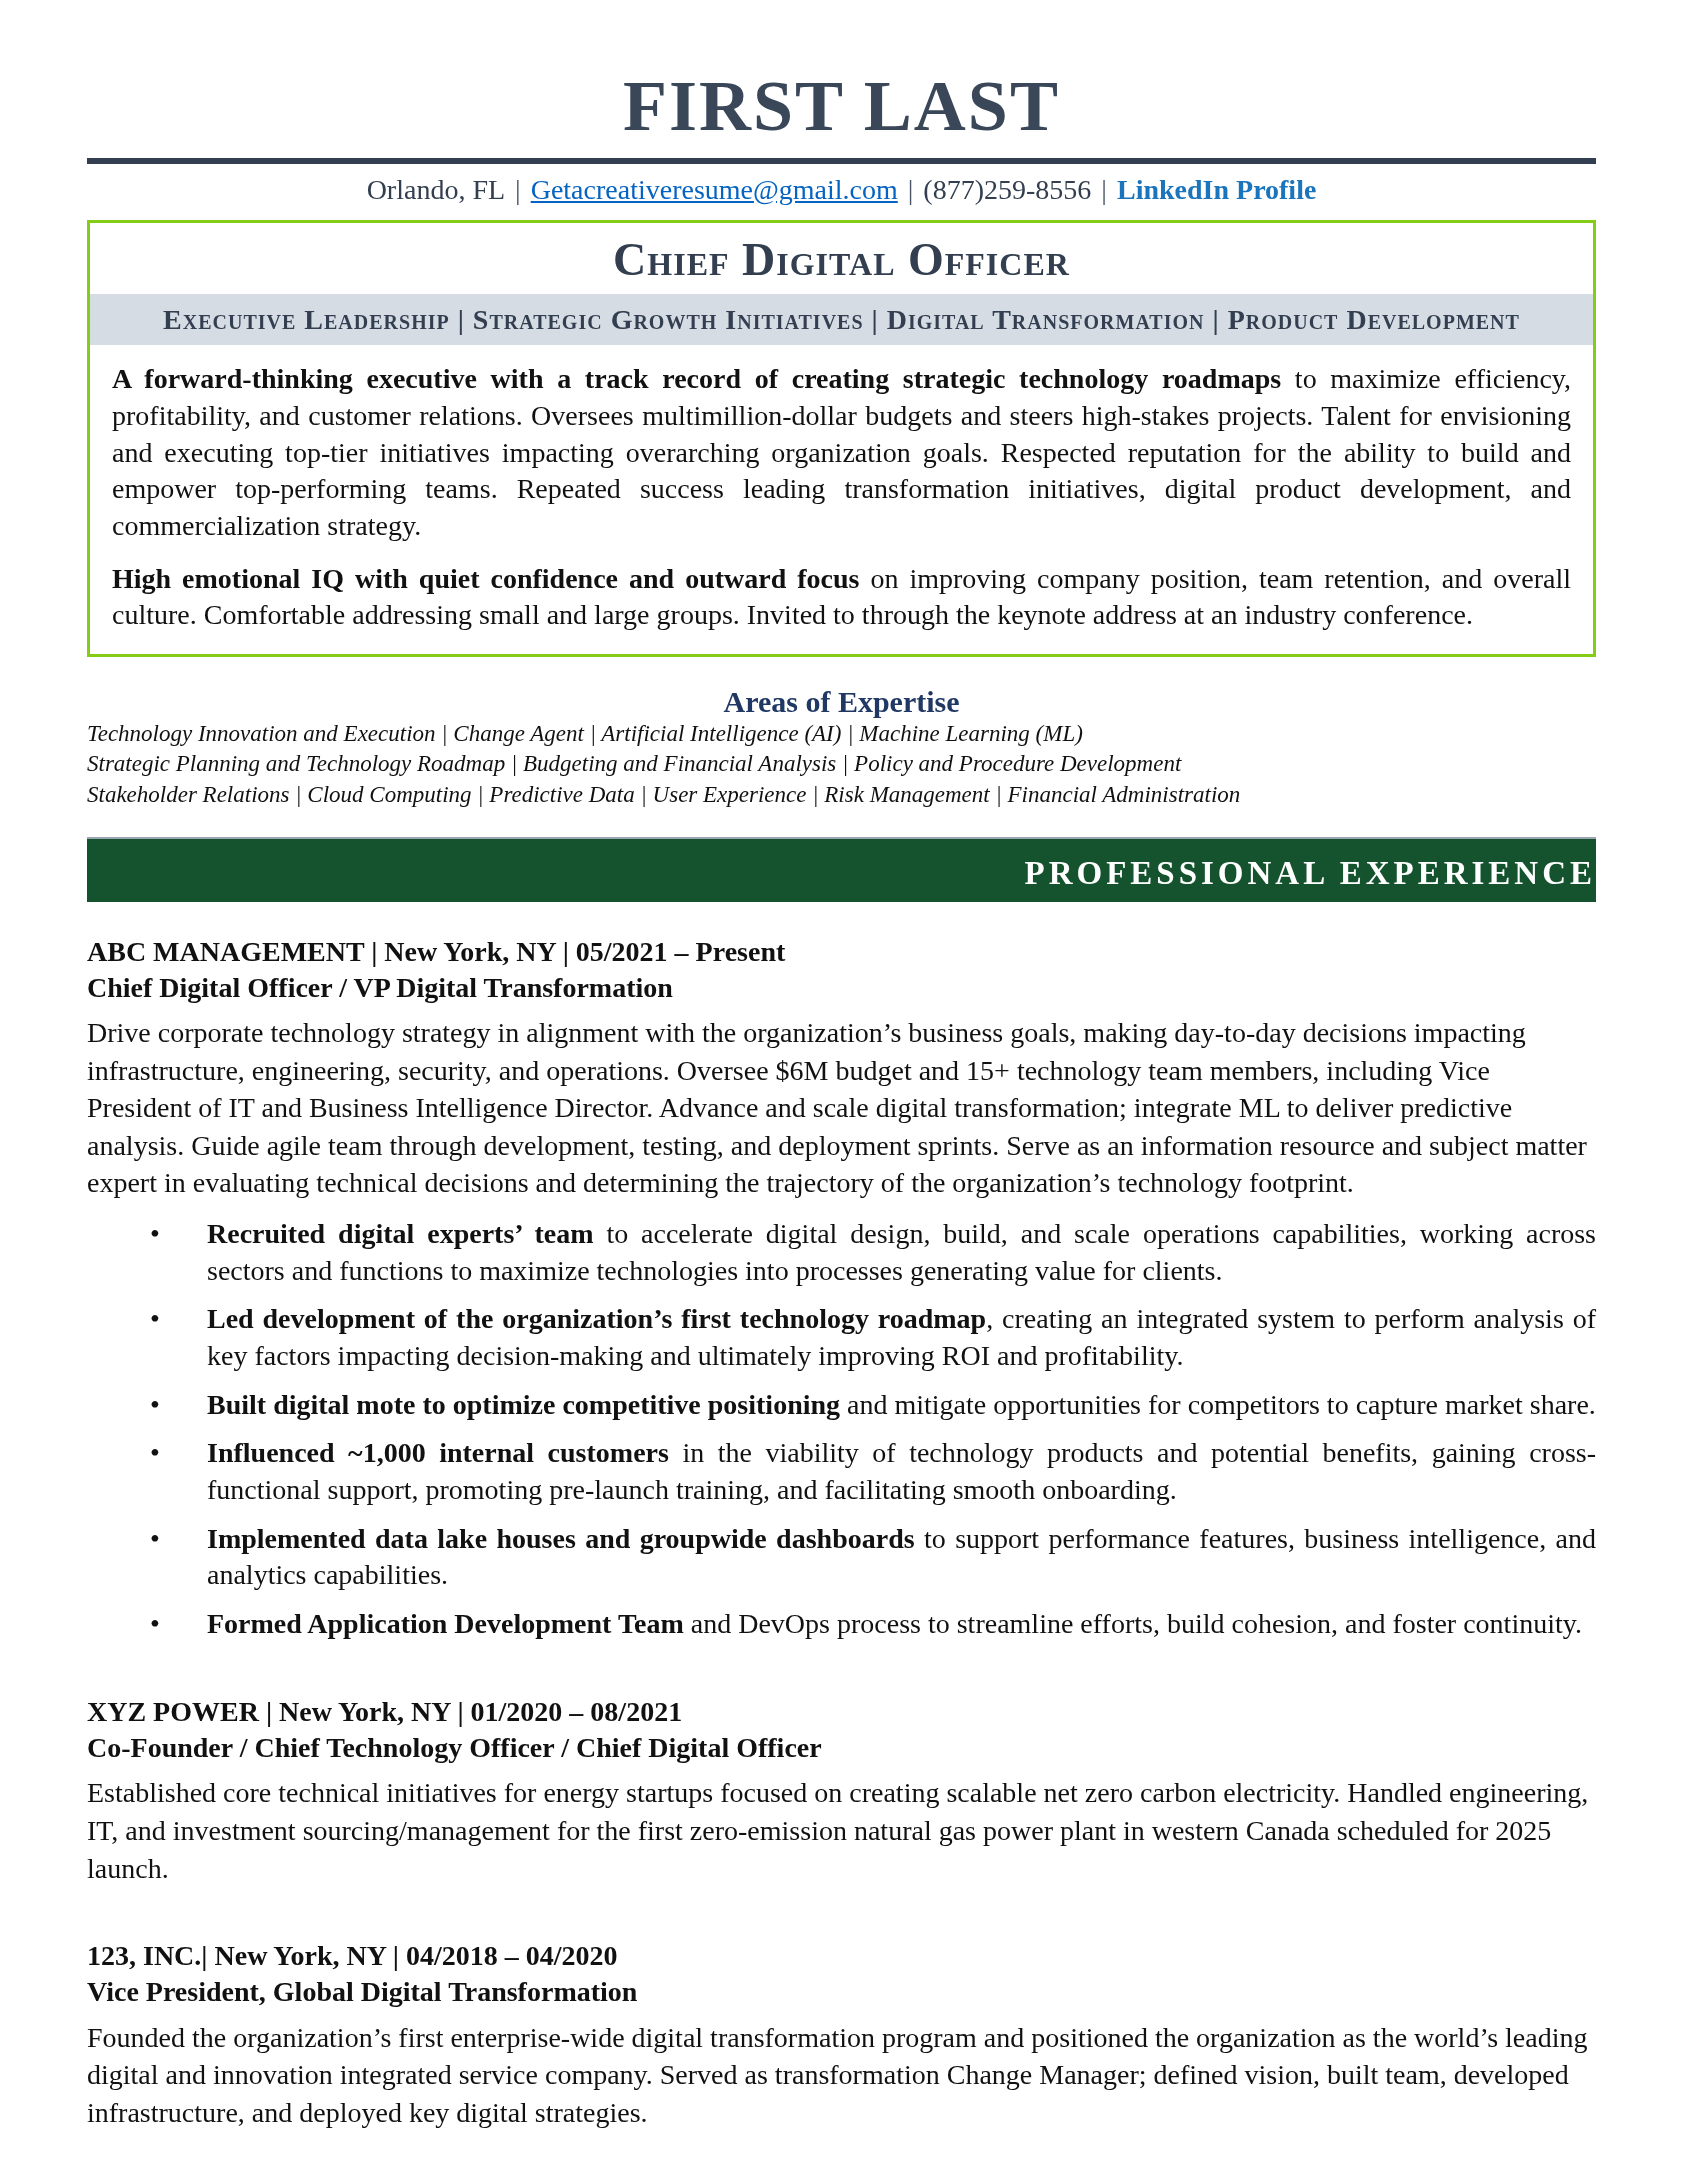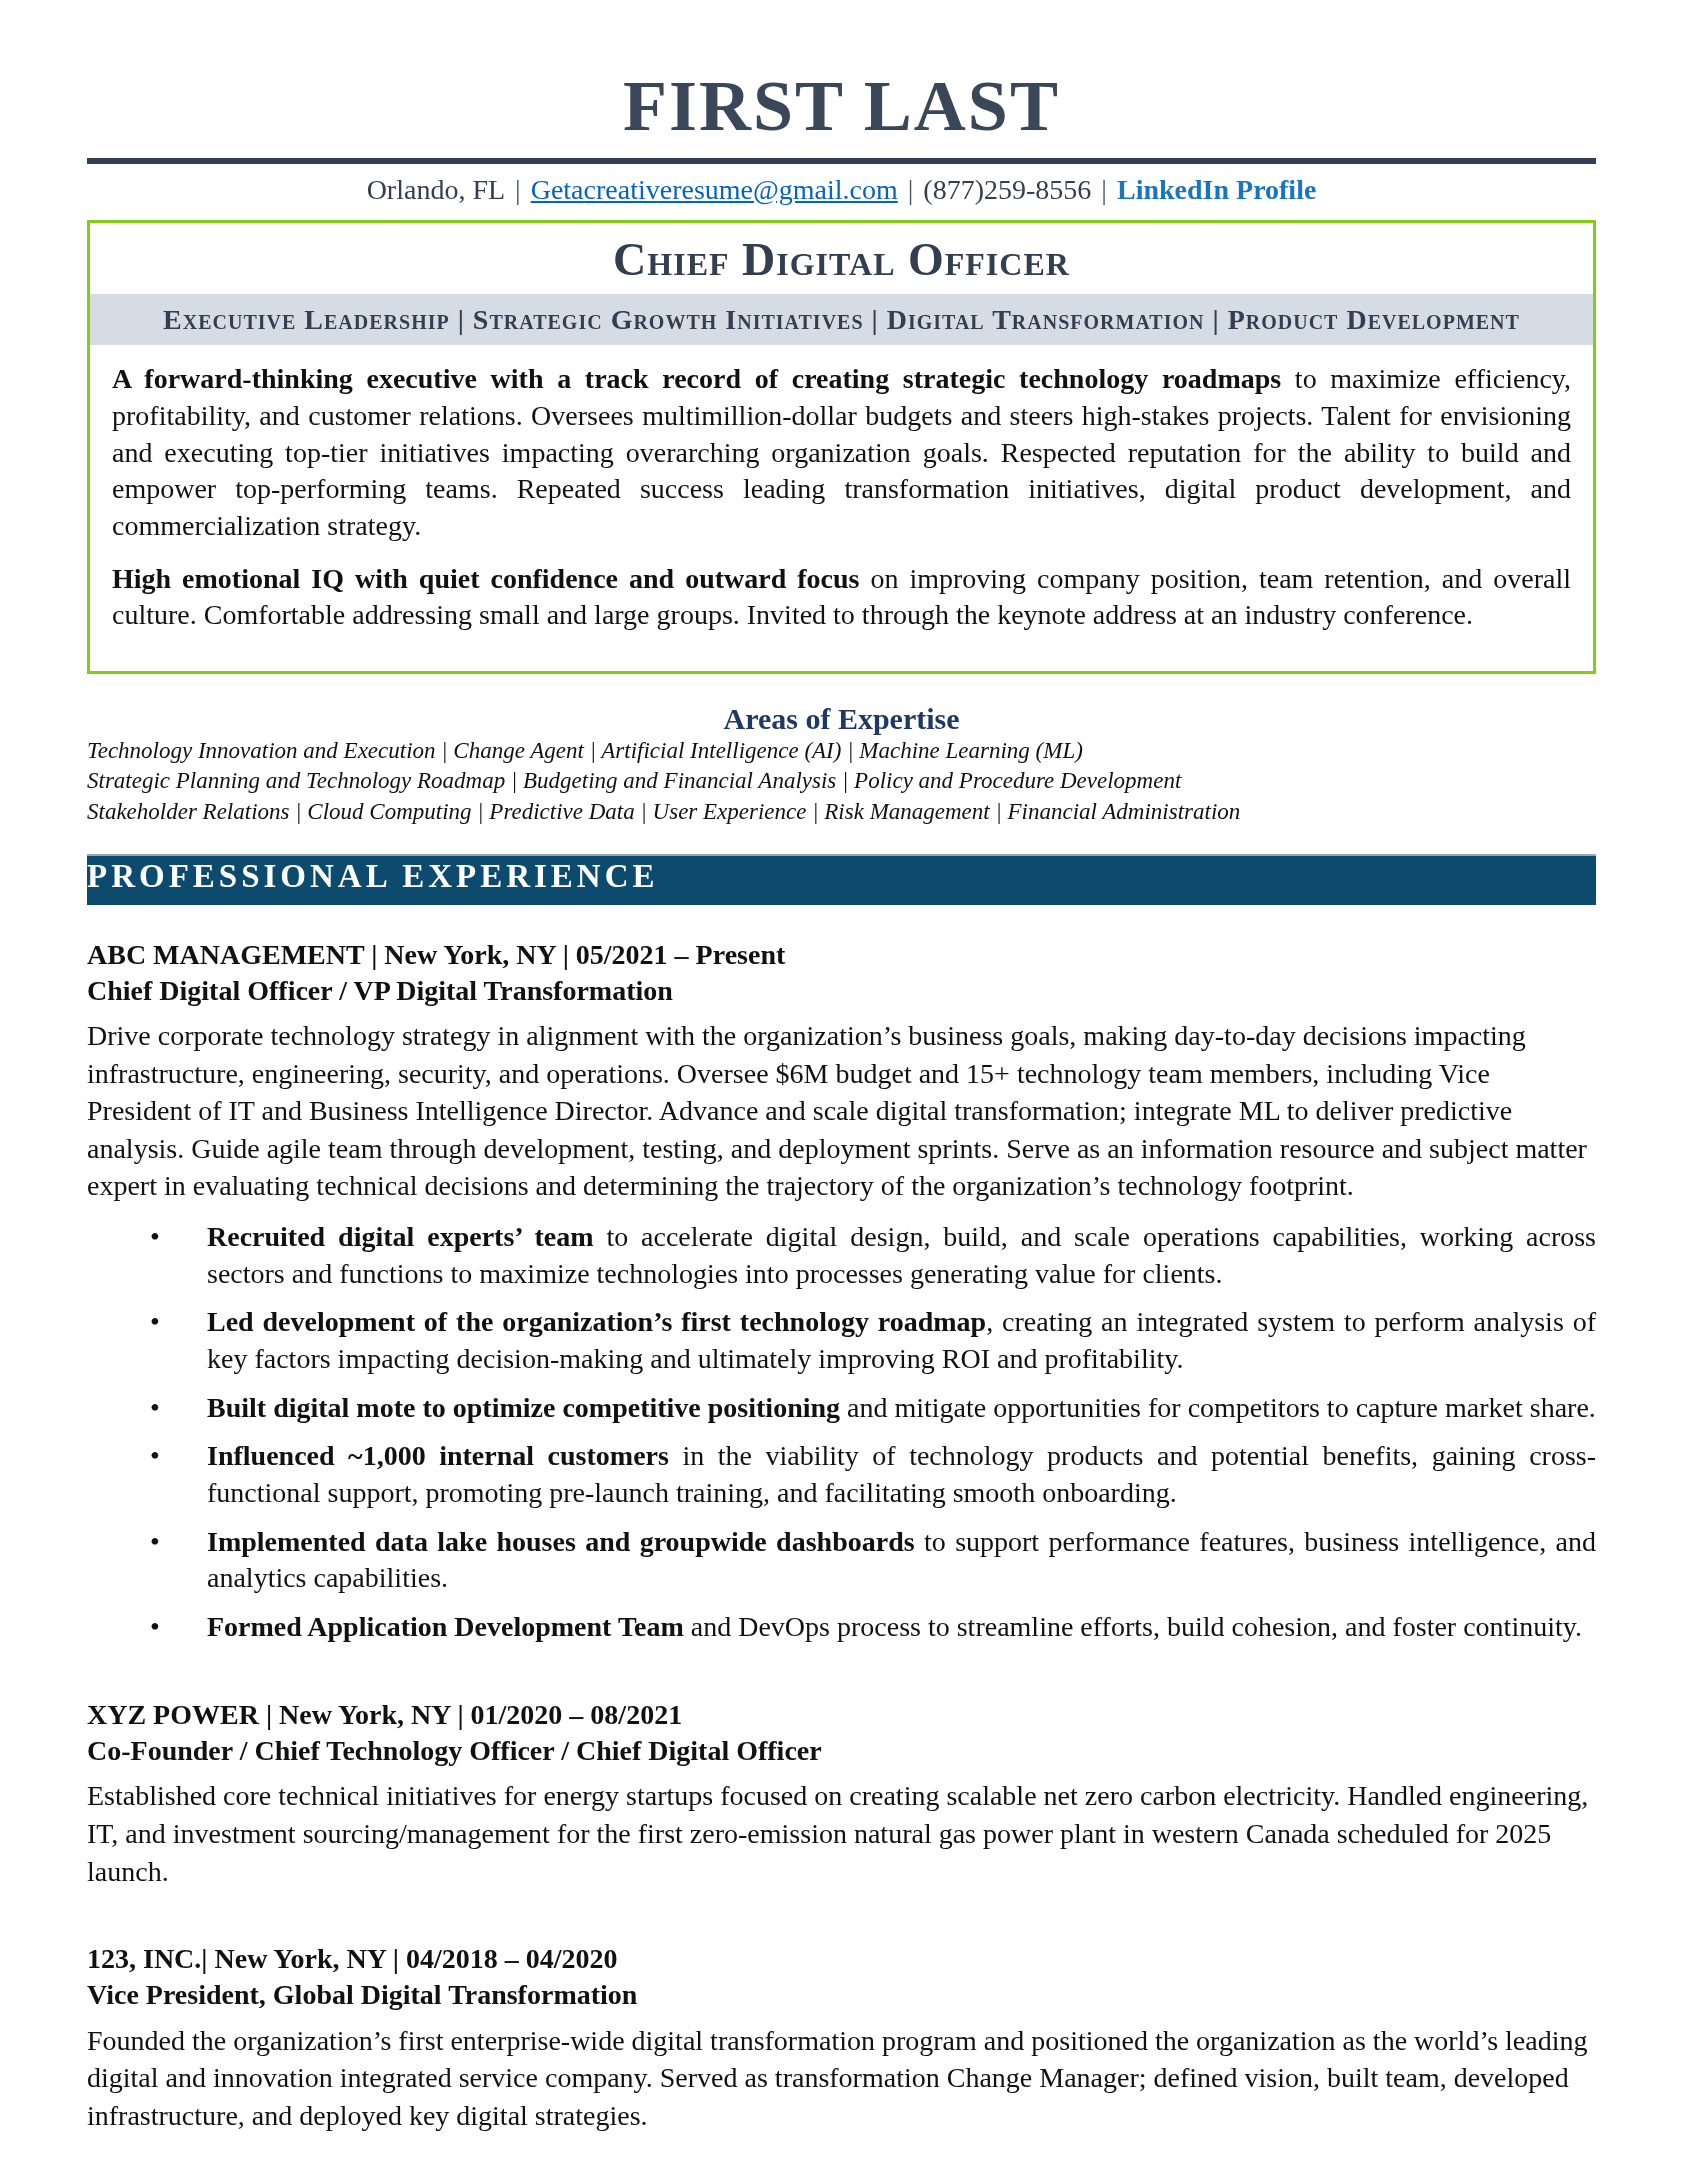--- a/index.html
+++ b/index.html
@@ -66,21 +66,21 @@
     color: #333f50;
     text-align: center;
     font-variant: small-caps;
     font-weight: bold;
     font-size: 28px;
     line-height: 1.4;
     padding: 6px 59px;
     letter-spacing: 1px;
   }
   .summary {
-    padding: 16px 22px 37px 22px;
+    padding: 16px 22px 20px 22px;
   }
   .summary p {
     font-size: 28px;
     line-height: 1.31;
     text-align: justify;
     margin-bottom: 16px;
   }
   .summary p:last-child { margin-bottom: 0; }
   .summary b { font-weight: bold; }
 
@@ -96,27 +96,27 @@
     text-align: left;
     font-size: 23px;
     line-height: 1.33;
     color: #111111;
     font-style: italic;
   }
 
   
   .exp-banner {
     margin-top: 26px;
-    background: #0c4a6e;
+    background: #14532d;
     color: #ffffff;
-    text-align: left;
+    text-align: right;
     font-size: 33px;
     font-weight: bold;
     letter-spacing: 4px;
-    padding: 2px 0 10px 0;
+    padding: 16px 0 10px 0;
     border-top: 2px solid #9aa5b1;
   }
 
   
   .job { margin-top: 32px; }
   .job + .job { margin-top: 51px; }
   .job-header, .job-role {
     font-size: 28px;
     font-weight: bold;
     line-height: 1.3;

